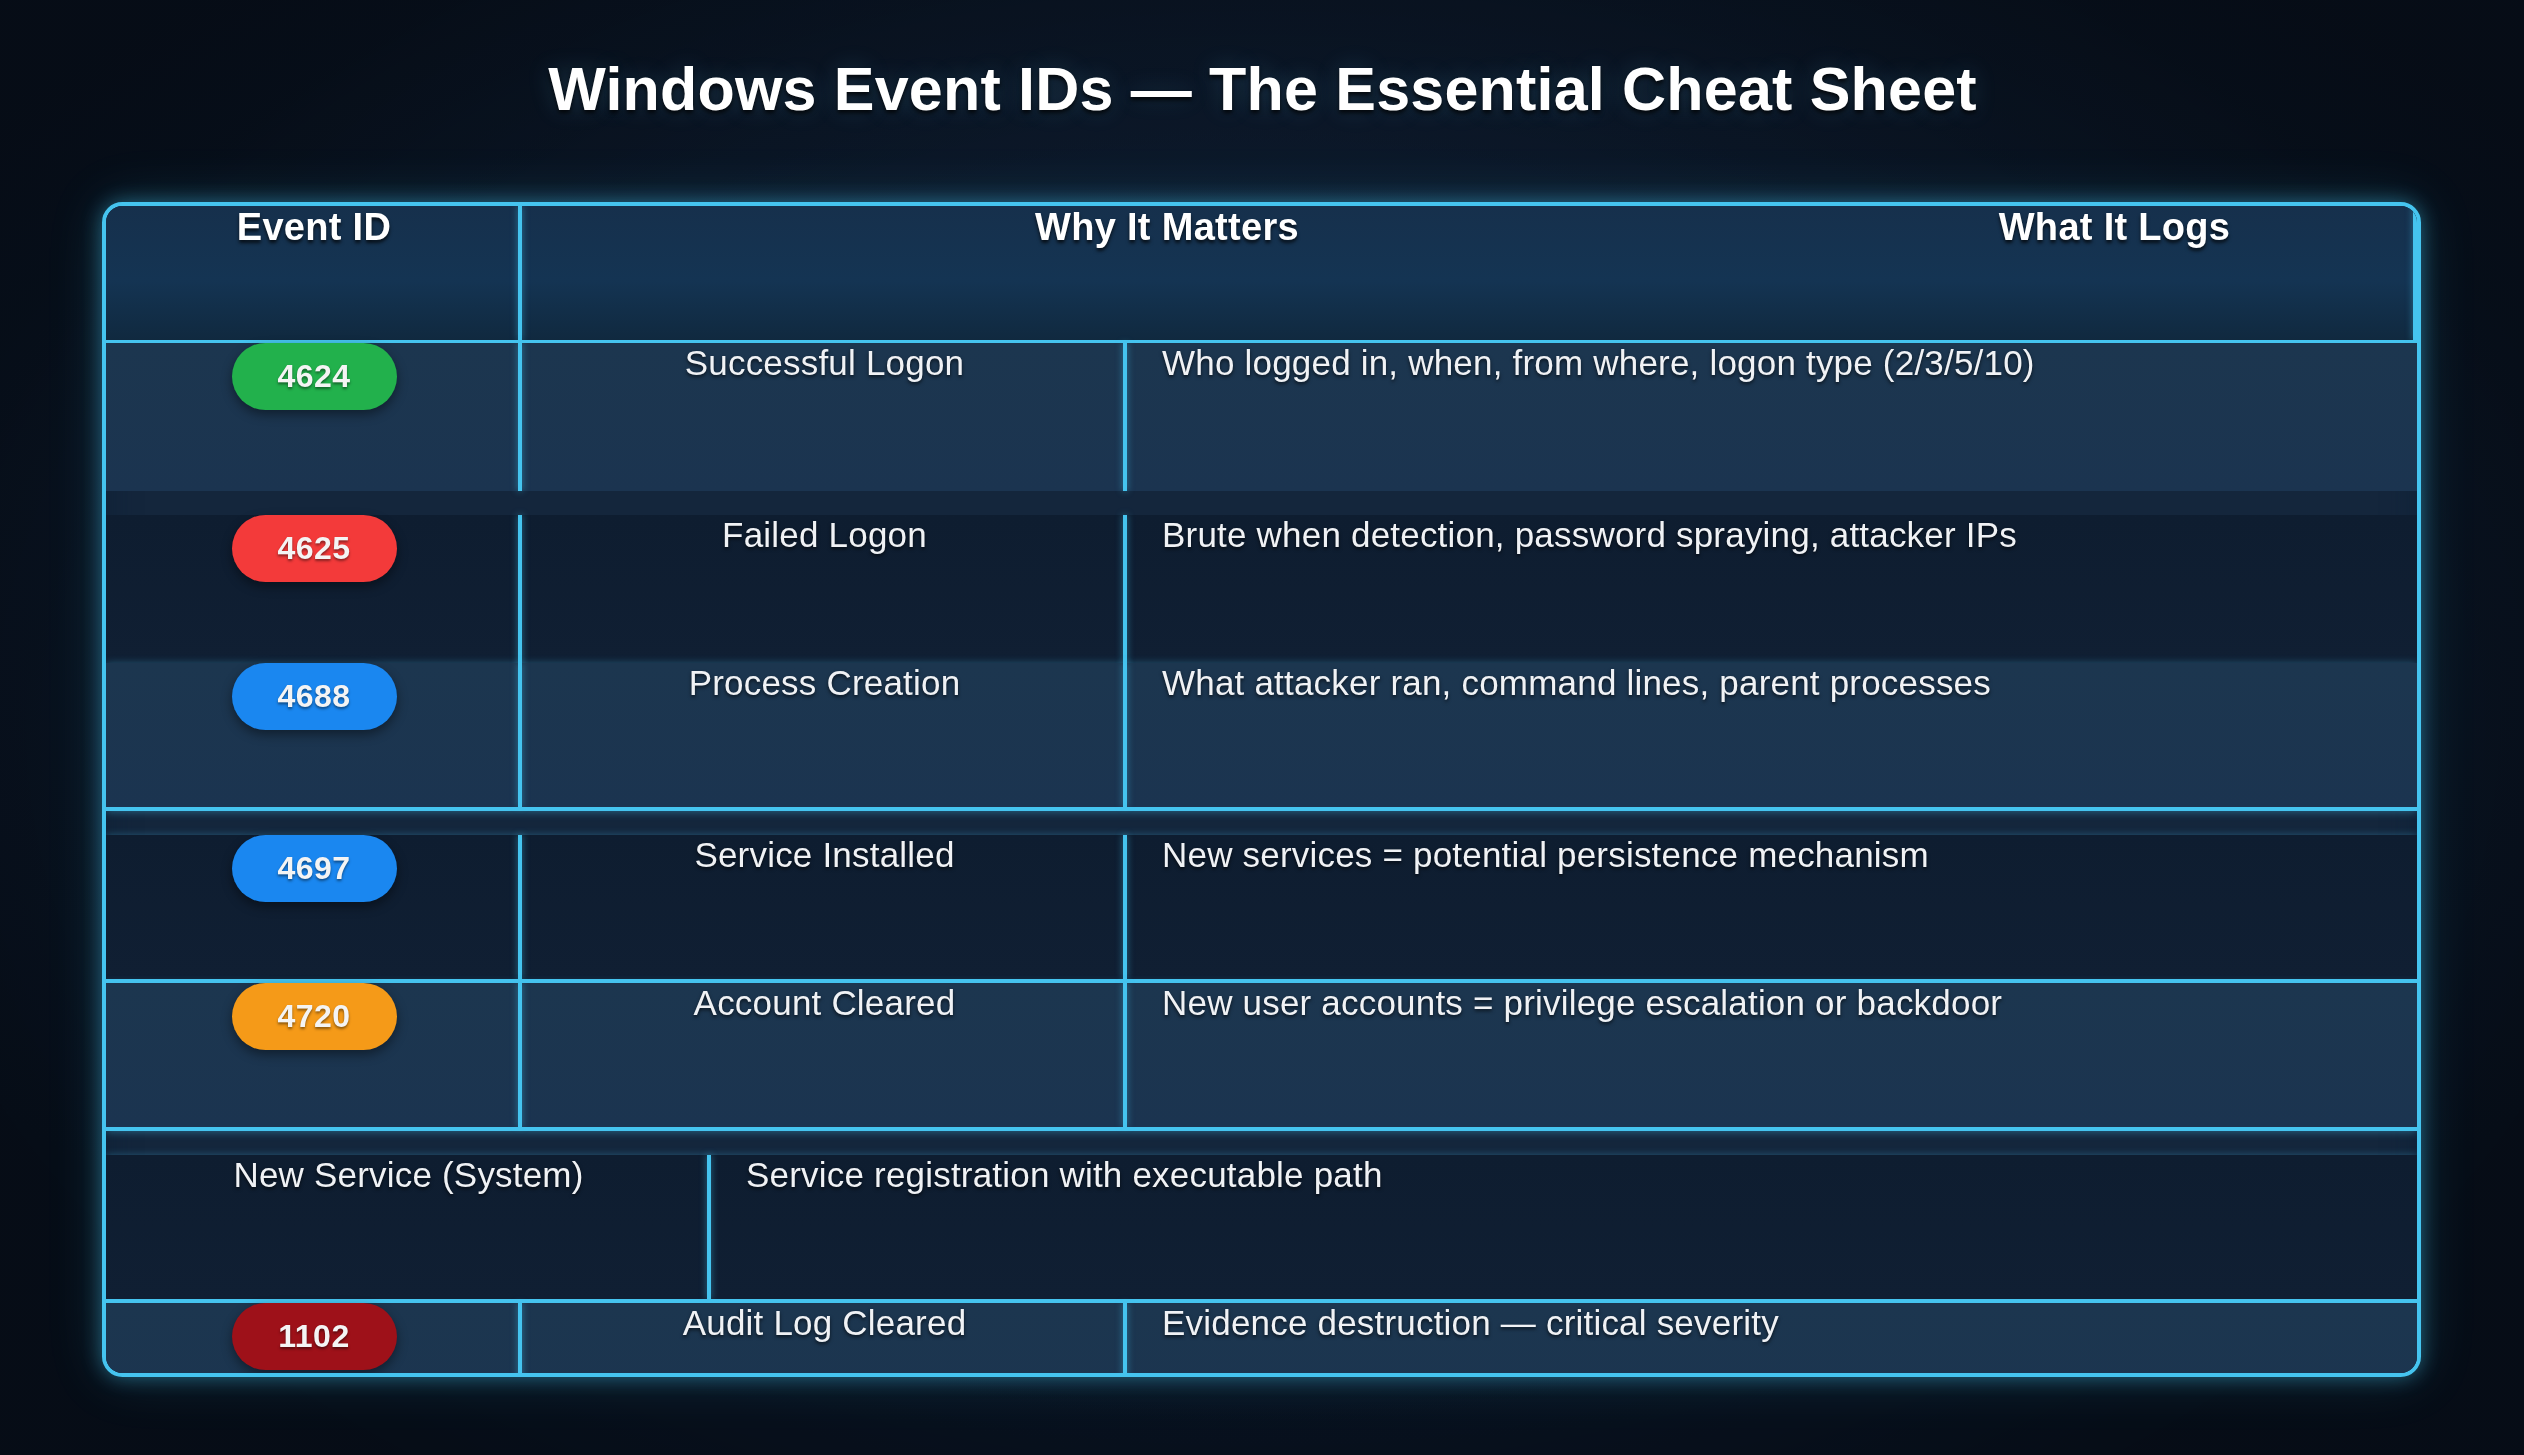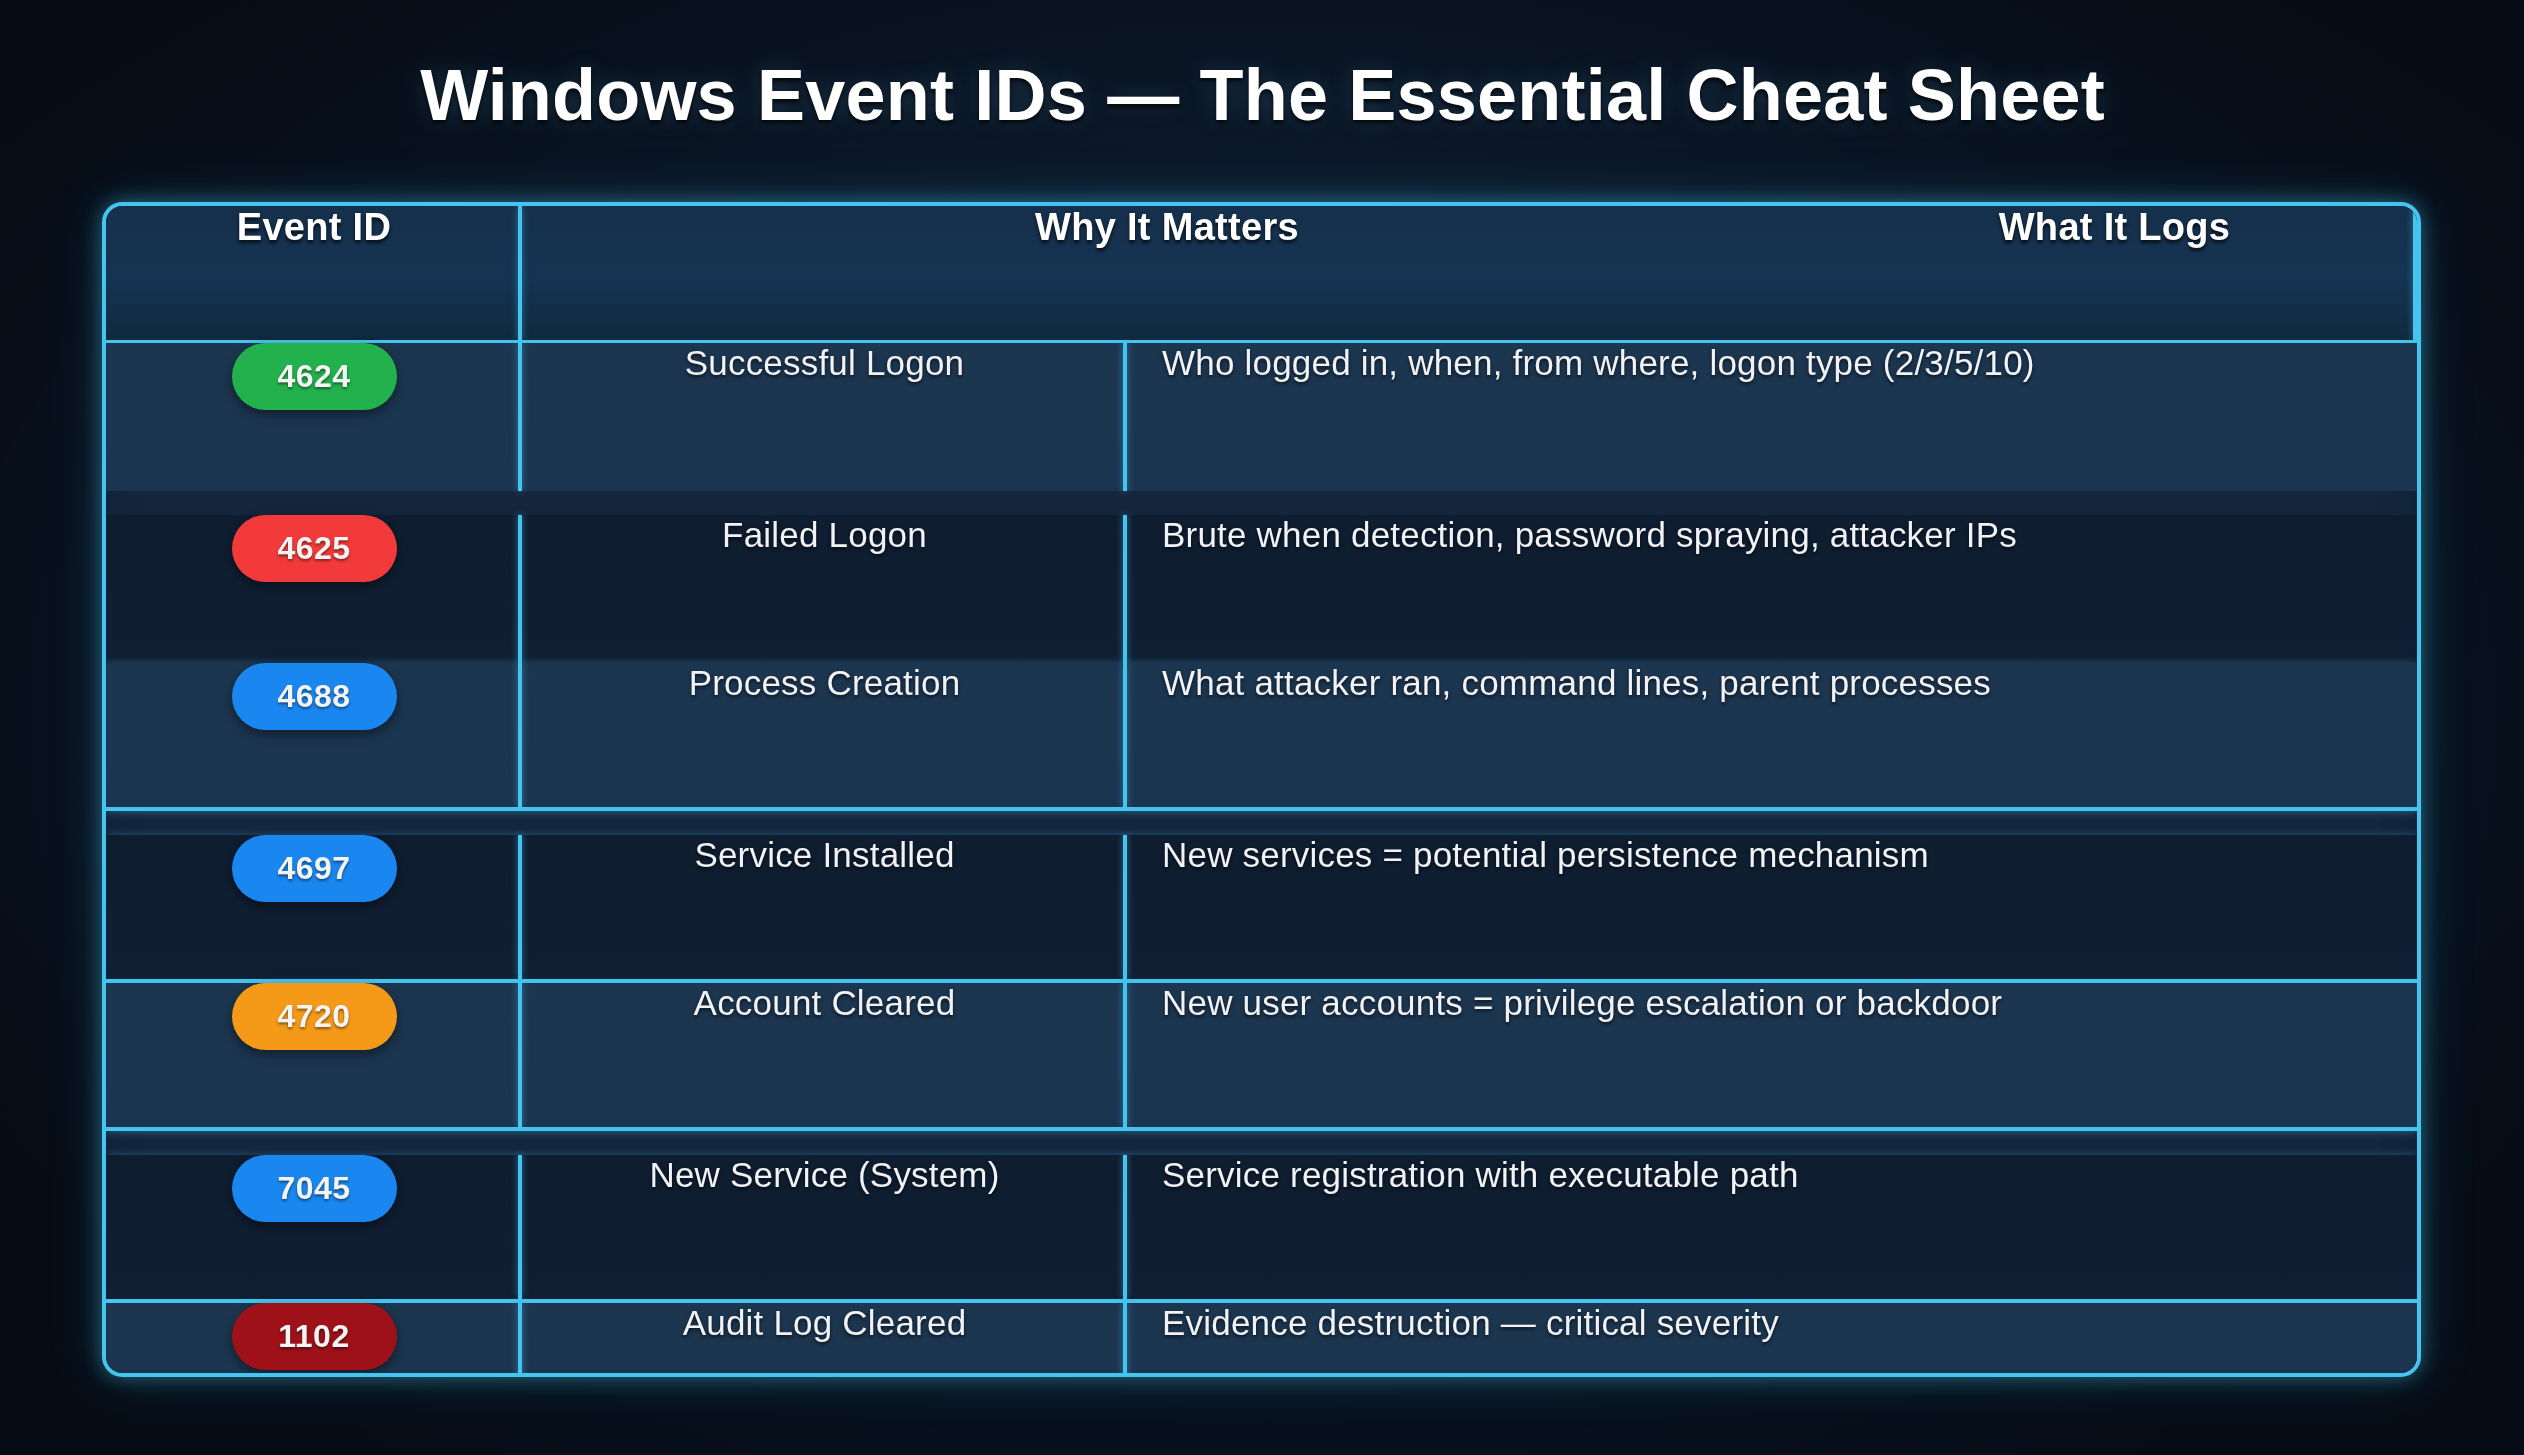--- a/index.html
+++ b/index.html
@@ -18,21 +18,21 @@
   }
   
   #stage::after{
     content:"";position:absolute;inset:0;pointer-events:none;
     background:radial-gradient(ellipse 1392px 928px at 50% 50%, rgba(0,0,0,0) 50%, rgba(0,0,0,.38) 100%);
   }
 
   #title{
     position:absolute;left:0;right:0;top:54px;
     text-align:center;
-    font-size:72px;
+    font-size:61px;
     font-weight:bold;
     letter-spacing:0.2px;
     color:#ffffff;
     text-shadow:0 2.8px 4.6px rgba(0,0,0,.75), 0 0 24px rgba(110,200,245,.20);
     z-index:3;
   }
 
   
   #table{
     position:absolute;
@@ -191,23 +191,20 @@
             <span class="badge" style="background: rgb(245, 154, 24);">4720</span>
           </div>
           <div class="cell c-logs">
             <span class="logs-text">Account Cleared</span>
           </div>
           <div class="cell c-why">
             <span class="why-text">New user accounts = privilege escalation or backdoor</span>
           </div>
         </div>
         <div class="row drow tint-b sep-strong">
-          <div class="cell c-id">
-            <span class="badge" style="background: rgb(26, 135, 240);">7045</span>
-          </div>
           <div class="cell c-logs">
             <span class="logs-text">New Service (System)</span>
           </div>
           <div class="cell c-why">
             <span class="why-text">Service registration with executable path</span>
           </div>
         </div>
         <div class="row drow tint-a sep-none">
           <div class="cell c-id">
             <span class="badge" style="background: rgb(158, 17, 25);">1102</span>

